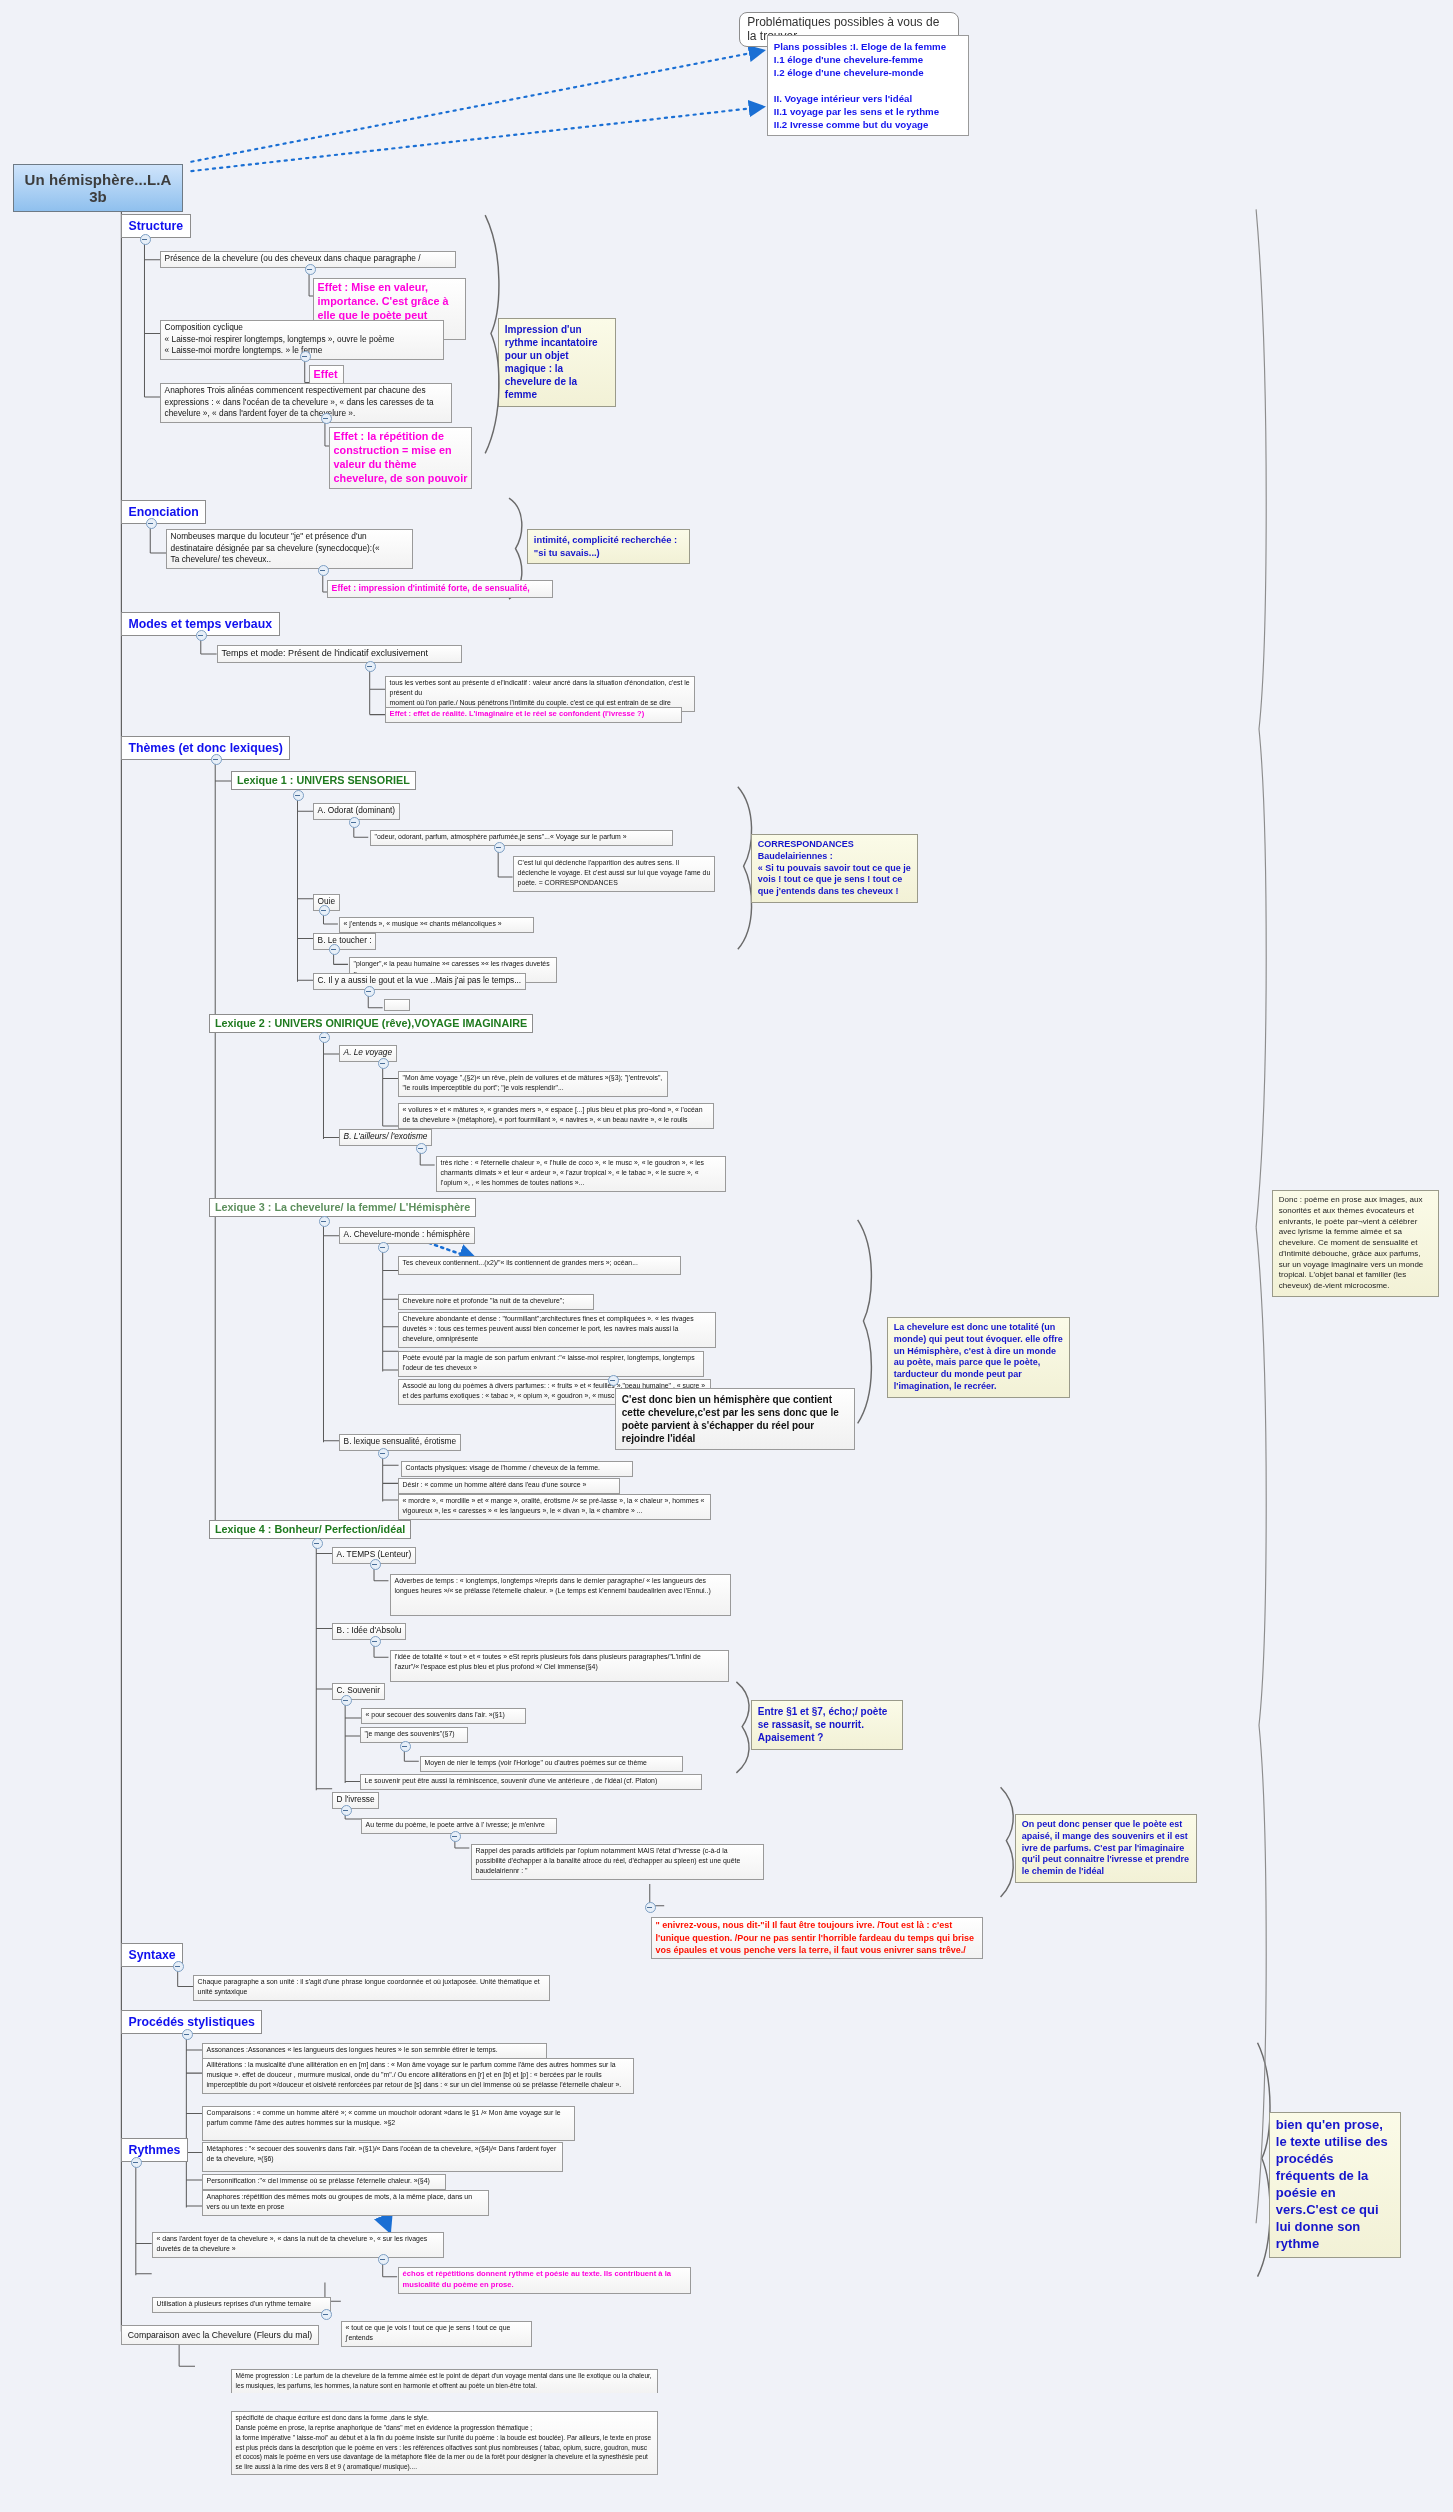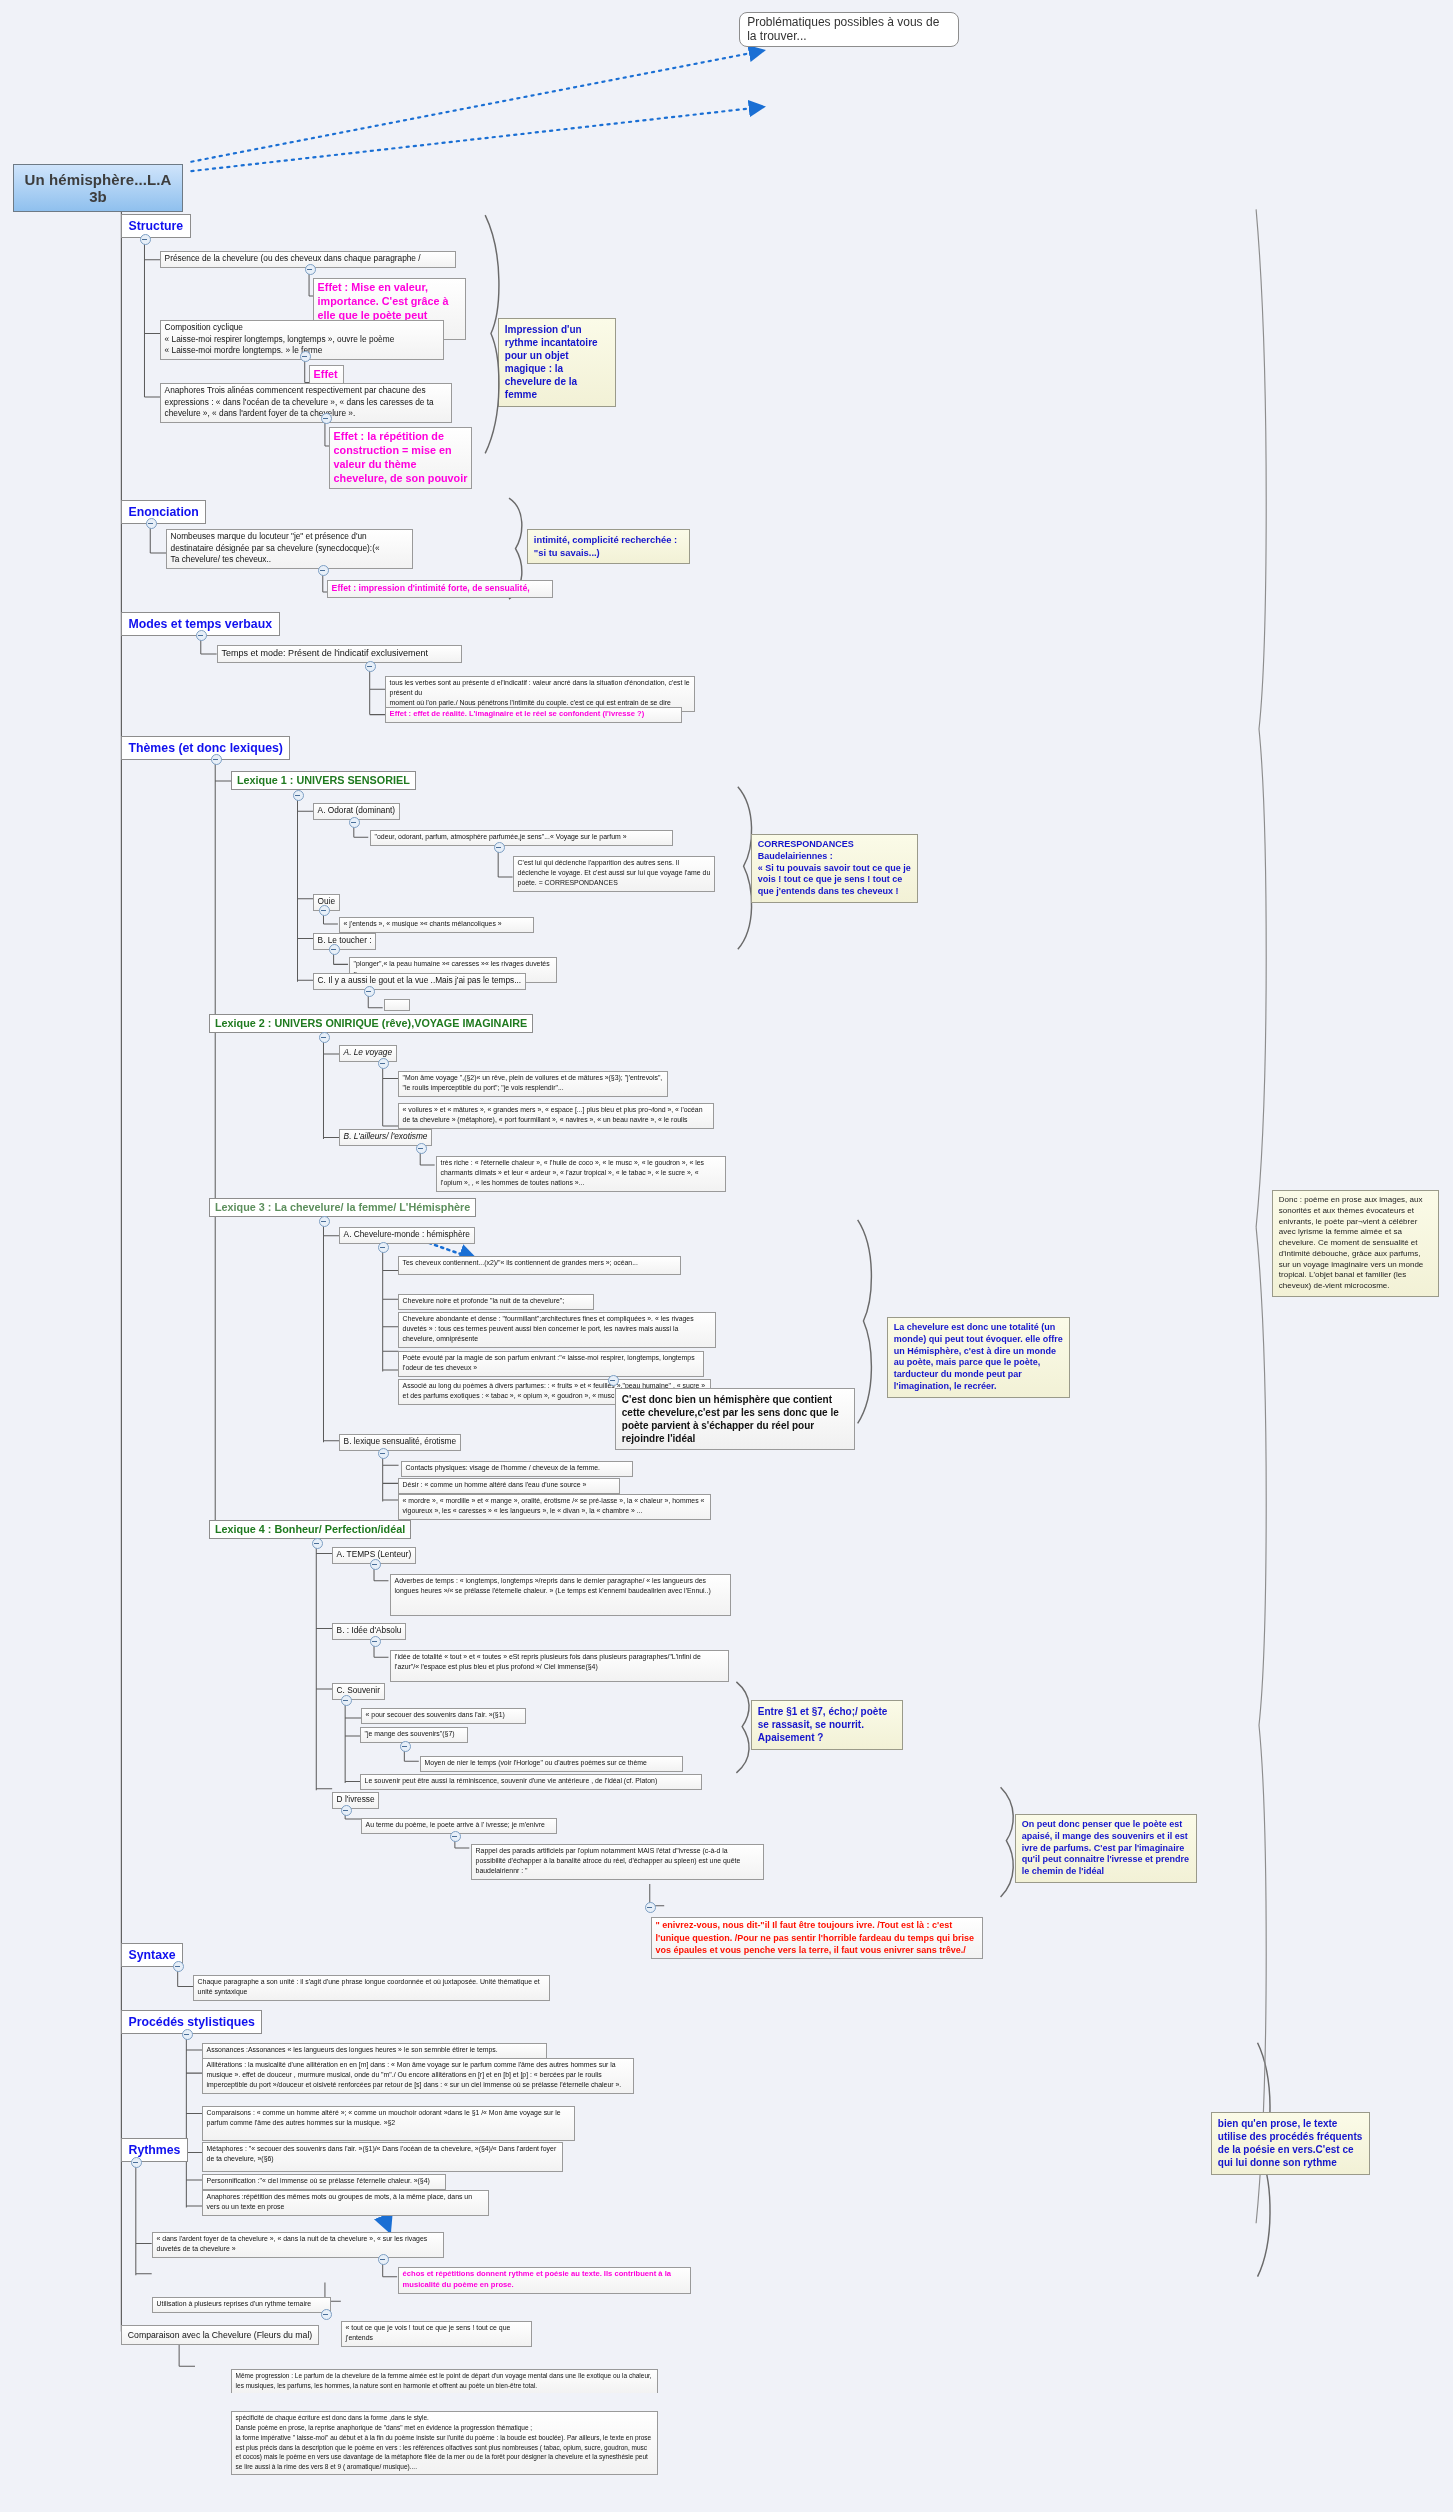--- a/index.html
+++ b/index.html
@@ -217,20 +217,27 @@
   <g stroke="#5b5b5b" stroke-width="1.4" fill="none">
     <path d="M248,3248 L248,3278 M248,3278 h22"></path>
   </g>
 
   <path d="M1740,290 C1760,520 1756,900 1744,1010 C1756,1130 1760,1500 1740,1700" stroke="#8d8d8d" stroke-width="1.6" fill="none"></path>
   <path d="M1740,1700 C1760,1900 1756,2280 1744,2390 C1756,2510 1760,2880 1740,3080" stroke="#8d8d8d" stroke-width="1.6" fill="none"></path>
 </svg>
 
 <div class="node rounded" style="left:739px;top:11.6px;width:220px;">Problématiques possibles  à vous de la trouver...</div>
 
+<div class="node bluebox" style="left:767px;top:35px;width:202px;">Plans possibles :I. Eloge de la femme
+I.1 éloge d'une chevelure-femme
+I.2 éloge d'une chevelure-monde
+
+II. Voyage intérieur vers l'idéal
+II.1 voyage par les sens et le rythme
+II.2  Ivresse comme but du voyage</div>
 
 <div class="node root" style="left:13px;top:152px;width:170px;text-align:center;margin-top:12px;">Un hémisphère...L.A 3b</div>
 
 <div class="node lvl1" style="left:121px;top:214px;">Structure</div>
 <span class="plusminus" style="left:140px;top:234px;"></span>
 
 <div class="node box" style="left:160px;top:251px;width:296px;">Présence de la chevelure (ou des cheveux dans chaque paragraphe /</div>
 <span class="plusminus" style="left:305px;top:264px;"></span>
 <div class="node box pinkbig" style="left:313px;top:278px;width:153px;">Effet :   Mise en valeur, importance. C'est grâce à elle que le poète peut voyager</div>
 
@@ -370,21 +377,21 @@
 <div class="node lvl1" style="left:121px;top:2010px;">Procédés stylistiques</div>
 <span class="plusminus" style="left:182px;top:2029px;"></span>
 
 <div class="node box tiny" style="left:202px;top:2043px;width:345px;">Assonances :Assonances   « les langueurs des longues heures » le son  semnble étirer le temps.</div>
 <div class="node box tiny" style="left:202px;top:2058px;width:432px;">Allitérations :  la musicalité d'une allitération en en [m] dans : « Mon âme voyage sur le parfum comme l'âme des autres hommes sur la musique ». effet de douceur ,   murmure  musical, onde du "m"./ Ou encore allitérations en [r] et en   [b] et [p] : « bercées par le roulis imperceptible du port »/douceur et oisiveté  renforcées par retour de   [s] dans : « sur un ciel immense où se prélasse l'éternelle chaleur ».</div>
 <div class="node box tiny" style="left:202px;top:2106px;width:373px;height:35px;">Comparaisons : « comme un homme altéré »; « comme un mouchoir odorant »dans le §1 /« Mon âme voyage sur le parfum comme l'âme des autres hommes sur la musique. »§2</div>
 <div class="node box tiny" style="left:202px;top:2142px;width:361px;height:30px;">Métaphores : "« secouer des souvenirs dans l'air. »(§1)/« Dans l'océan de ta chevelure,  »(§4)/« Dans l'ardent foyer de ta chevelure, »(§6)</div>
 <div class="node box tiny" style="left:202px;top:2174px;width:244px;">Personnification :"« ciel immense où se prélasse l'éternelle chaleur. »(§4)</div>
 <div class="node box tiny" style="left:202px;top:2190px;width:287px;">Anaphores :répétition des mêmes mots ou groupes de mots, à la même place, dans un vers ou un texte en prose</div>
 
-<div class="node yellow" style="left:1211px;top:2112px;width:159px;font-size:10px;">bien qu'en prose, le texte utilise des procédés fréquents de la poésie en vers.C'est ce qui lui donne son rythme</div>
+<div class="node yellow" style="left:1269px;top:2112px;width:132px;font-size:13px;">bien qu'en prose, le texte utilise des procédés fréquents de la poésie en vers.C'est ce qui lui donne son rythme</div>
 
 <div class="node lvl1" style="left:121px;top:2138px;">Rythmes</div>
 <span class="plusminus" style="left:131px;top:2157px;"></span>
 
 <div class="node box tiny" style="left:152px;top:2232px;width:292px;">« dans l'ardent foyer de ta chevelure », « dans la nuit de ta chevelure », « sur les rivages duvetés de ta chevelure »</div>
 <span class="plusminus" style="left:378px;top:2254px;"></span>
 <div class="node box pink" style="left:398px;top:2267px;width:293px;font-size:7.6px;">  échos et   répétitions donnent rythme et poésie au texte. Ils contribuent à la musicalité du poème en prose.</div>
 
 <div class="node box tiny" style="left:152px;top:2297px;width:179px;">Utilisation à plusieurs reprises d'un rythme ternaire</div>
 <span class="plusminus" style="left:321px;top:2309px;"></span>

